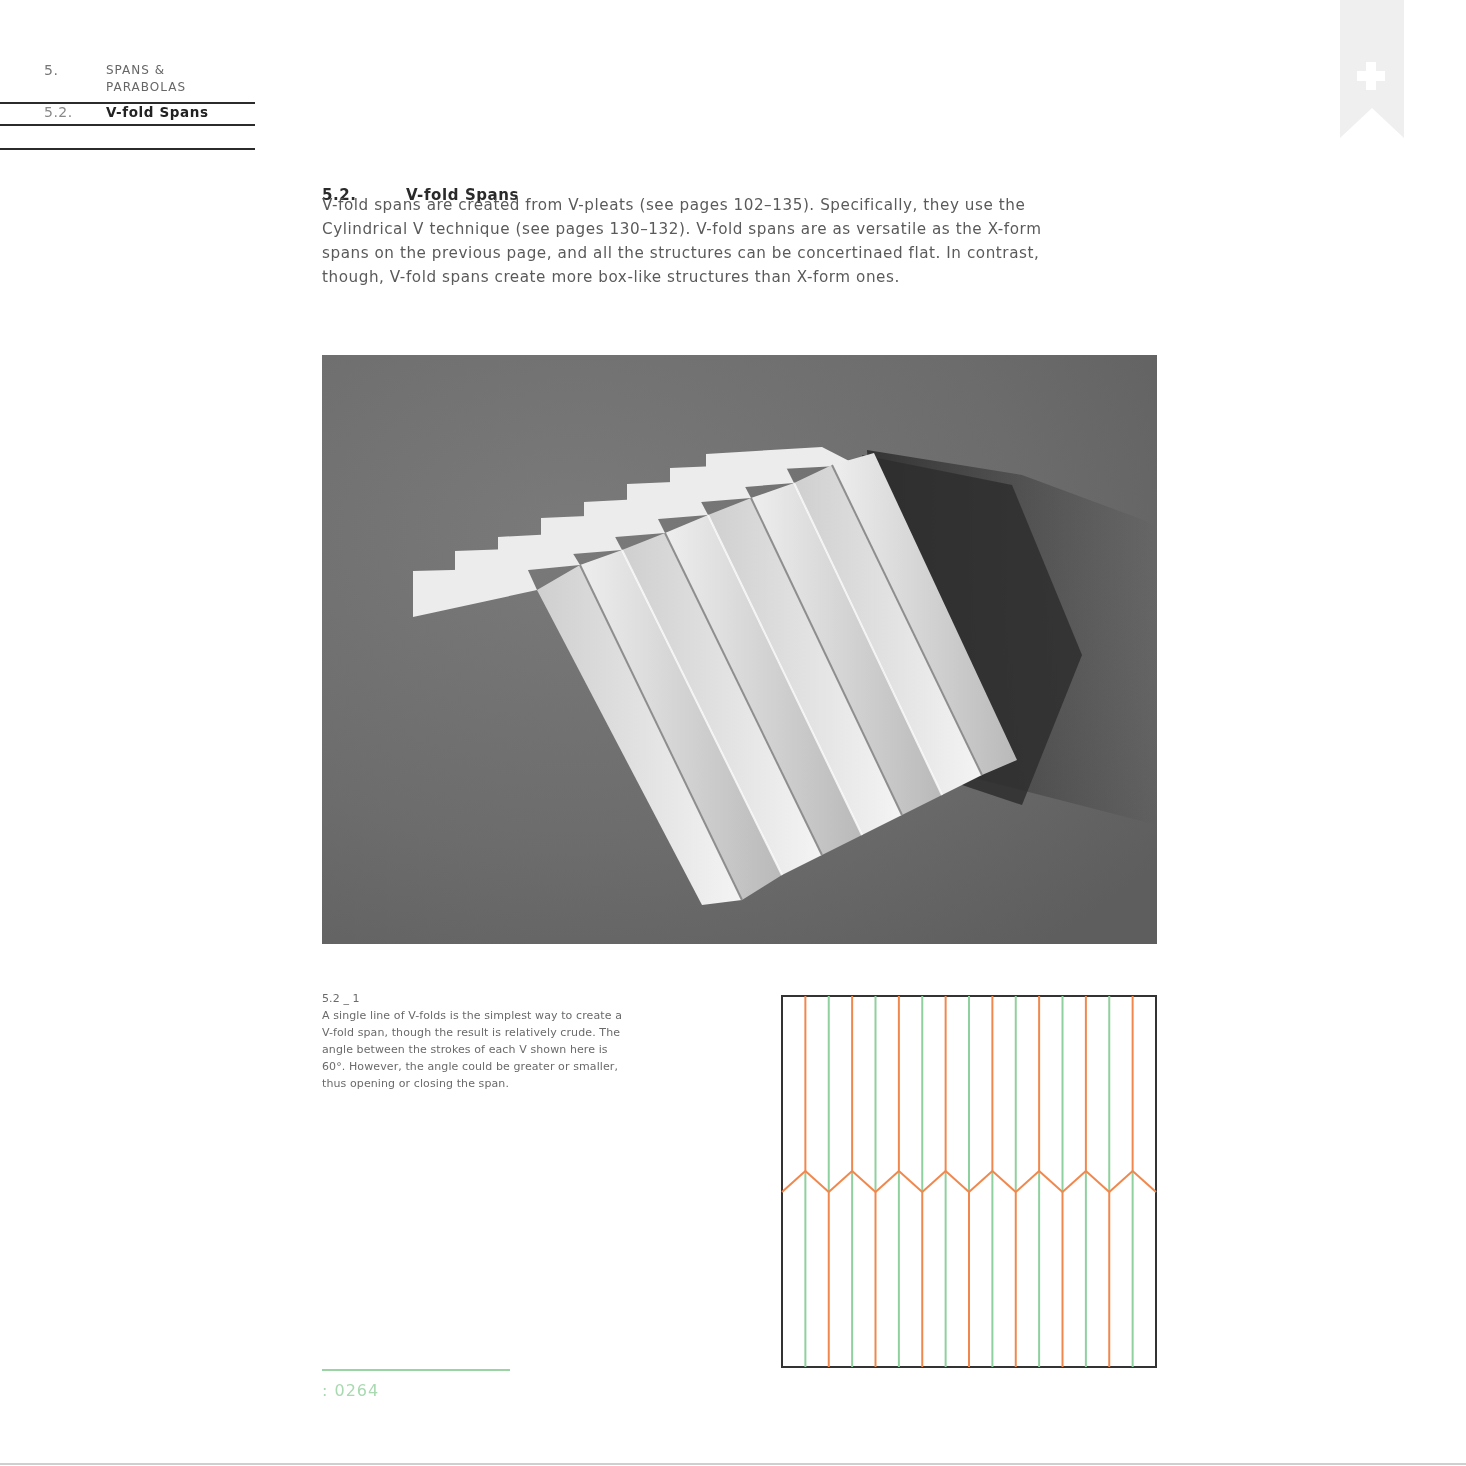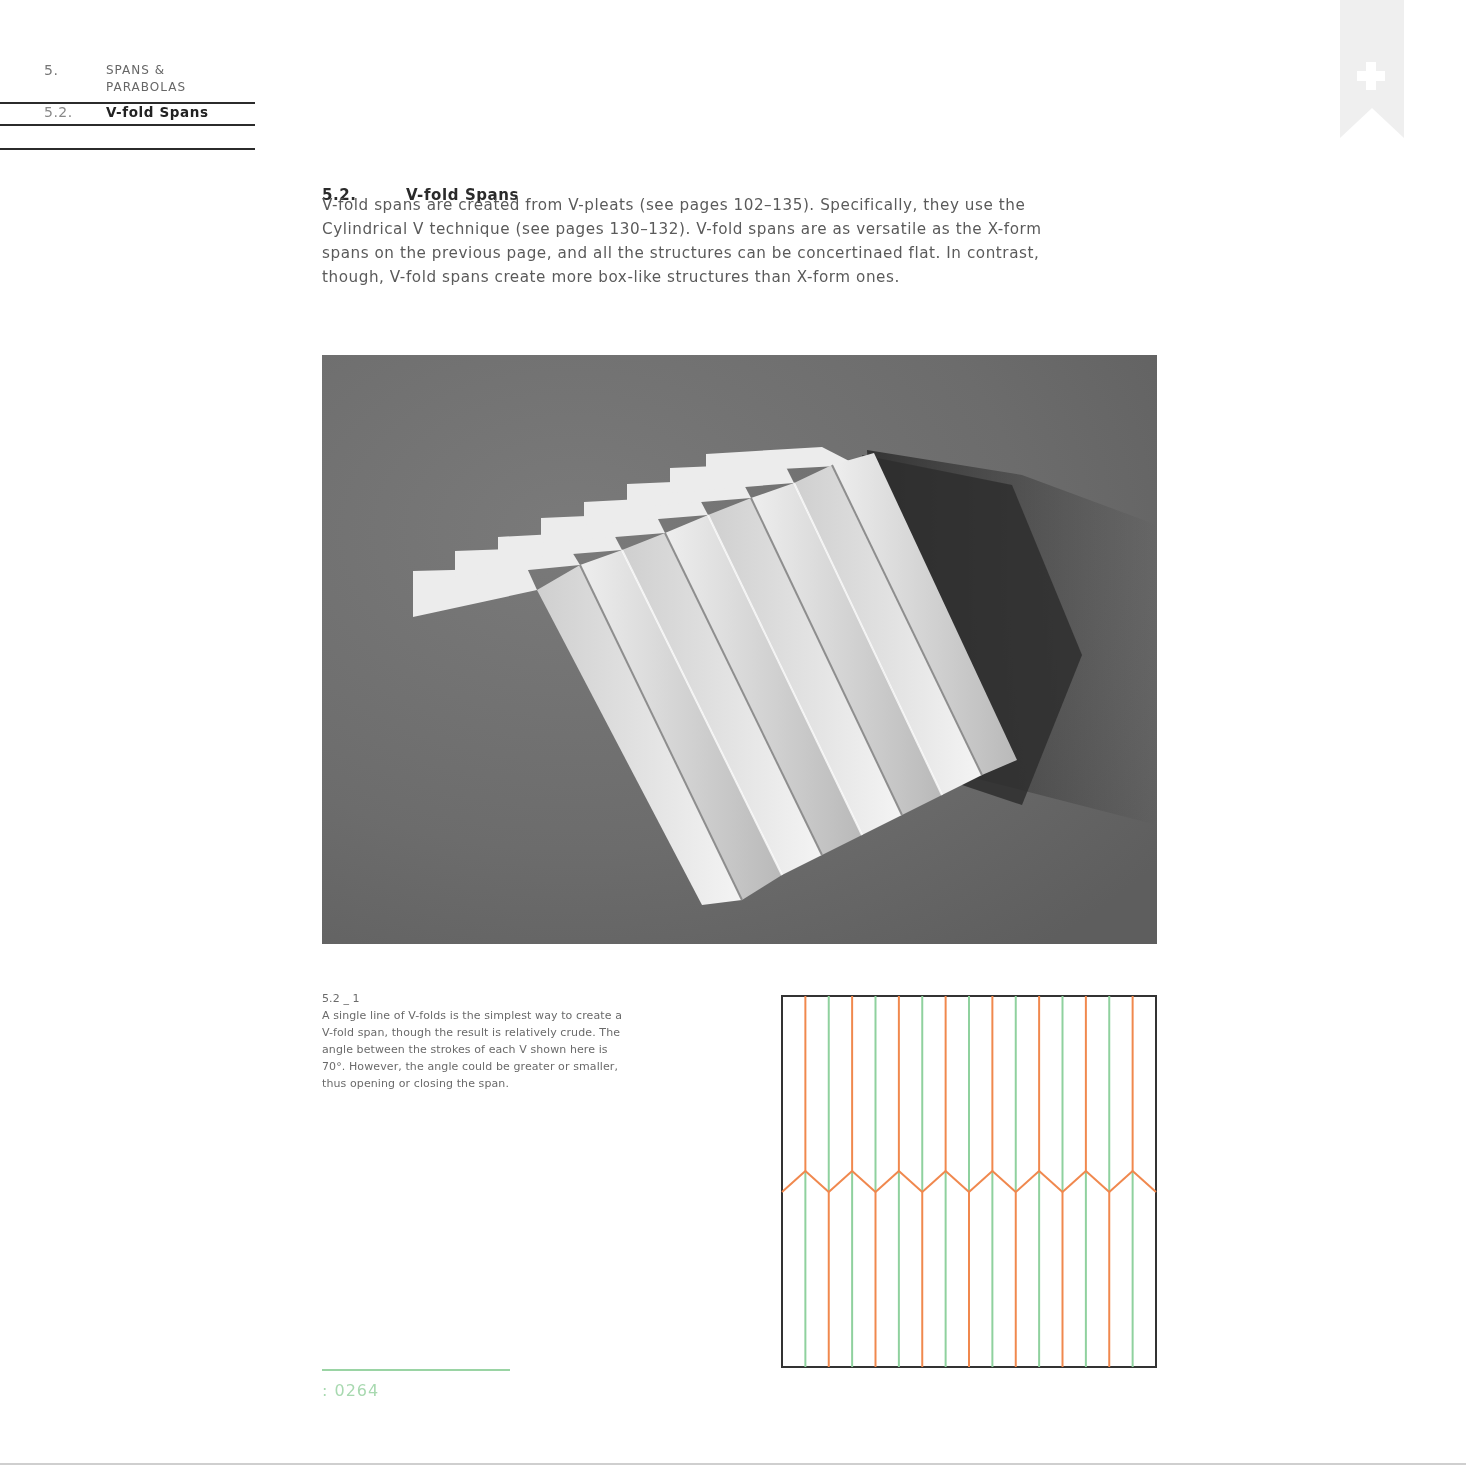--- a/index.html
+++ b/index.html
@@ -131,21 +131,21 @@
     <g stroke="#ffffff" stroke-width="2" opacity="0.8">
       <line x1="300" y1="195" x2="460" y2="520"></line>
       <line x1="386" y1="160" x2="540" y2="480"></line>
       <line x1="472" y1="128" x2="620" y2="440"></line>
     </g>
   </svg>
 </div>
 
 <div class="caption">
   <div>5.2 _ 1</div>
-  <div>A single line of V-folds is the simplest way to create a V-fold span, though the result is relatively crude. The angle between the strokes of each V shown here is 70°. However, the angle could be greater or smaller, thus opening or closing the span.</div>
+  <div>A single line of V-folds is the simplest way to create a V-fold span, though the result is relatively crude. The angle between the strokes of each V shown here is 60°. However, the angle could be greater or smaller, thus opening or closing the span.</div>
 </div>
 
 <div class="diagram">
   <svg width="378" height="375" viewBox="0 0 378 375">
     <rect x="2" y="2" width="374" height="371" fill="#ffffff" stroke="#333333" stroke-width="2"></rect>
     <g id="lines" stroke-width="2">
         <line x1="25.375" y1="2" x2="25.375" y2="177" stroke="#f0884e"></line>
         <line x1="25.375" y1="177" x2="25.375" y2="373" stroke="#8fd19e"></line>
         <line x1="48.75" y1="2" x2="48.75" y2="198" stroke="#8fd19e"></line>
         <line x1="48.75" y1="198" x2="48.75" y2="373" stroke="#f0884e"></line>

